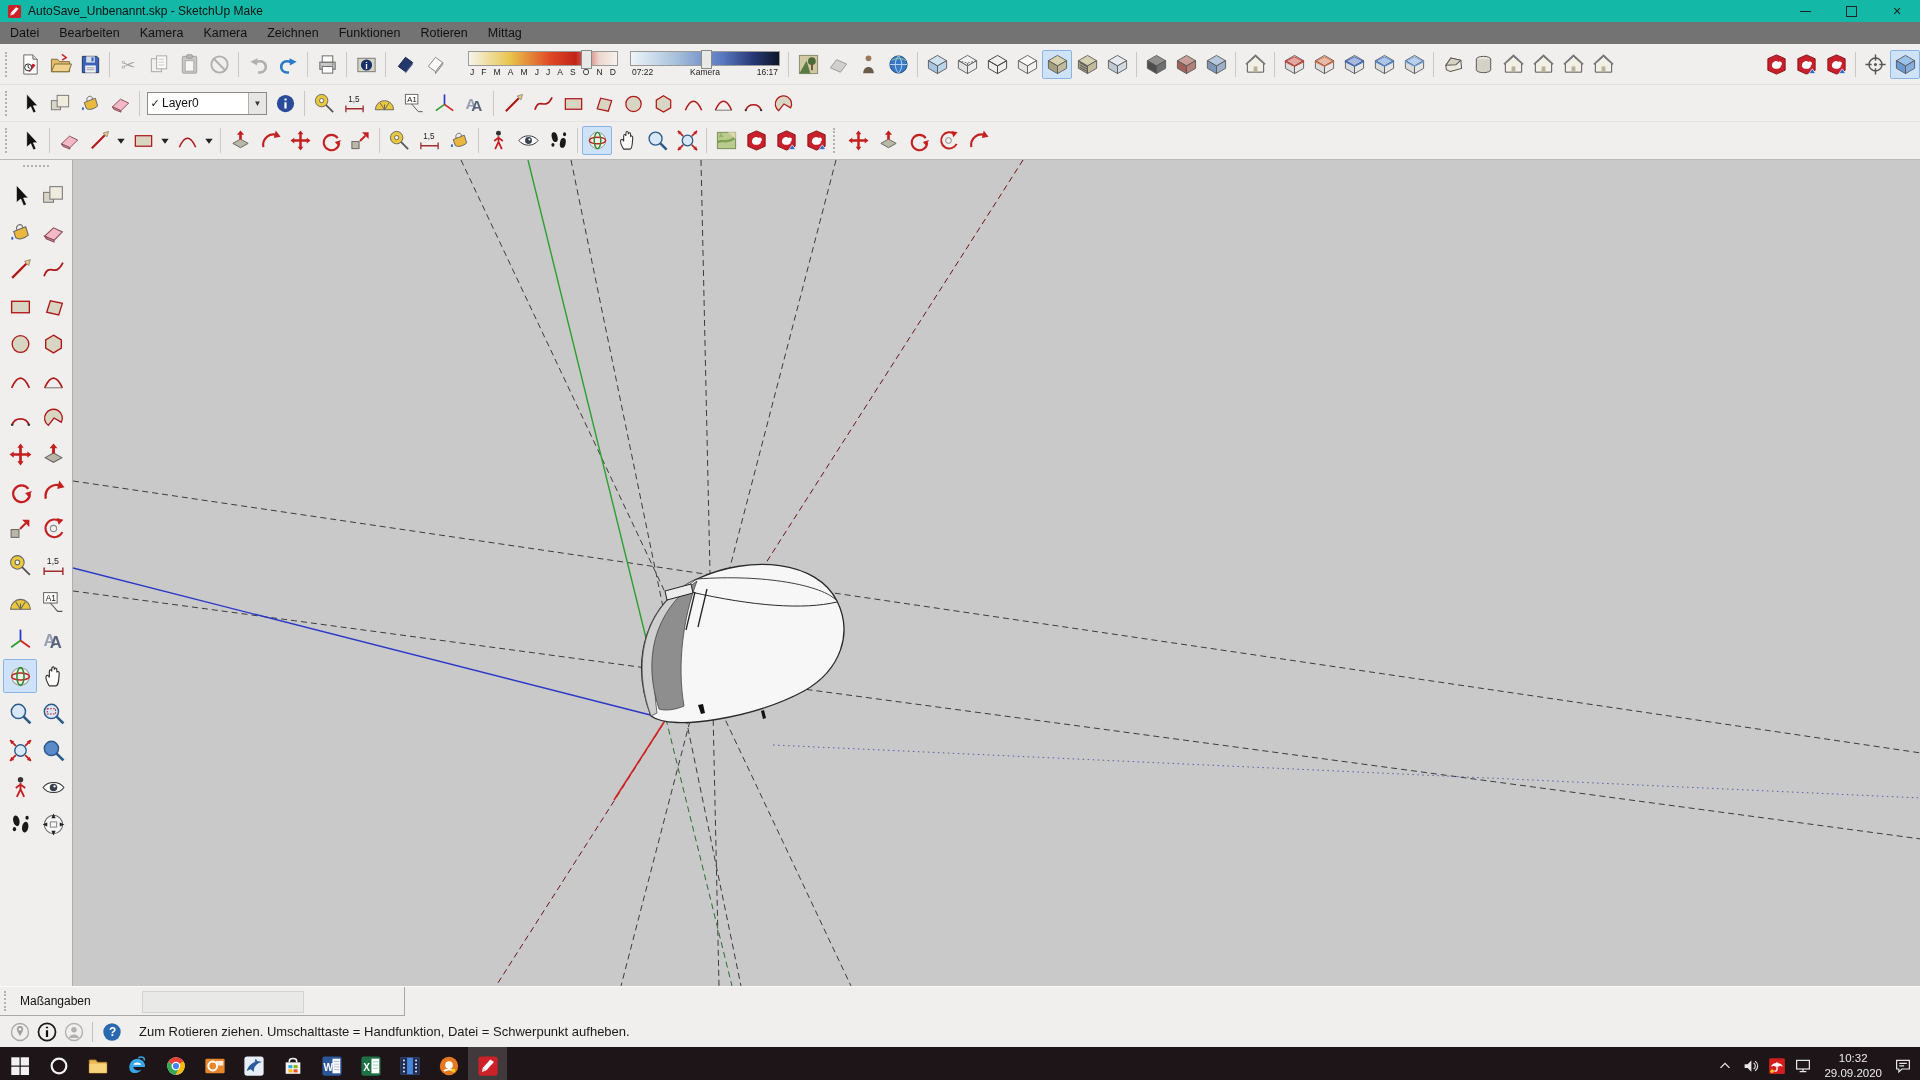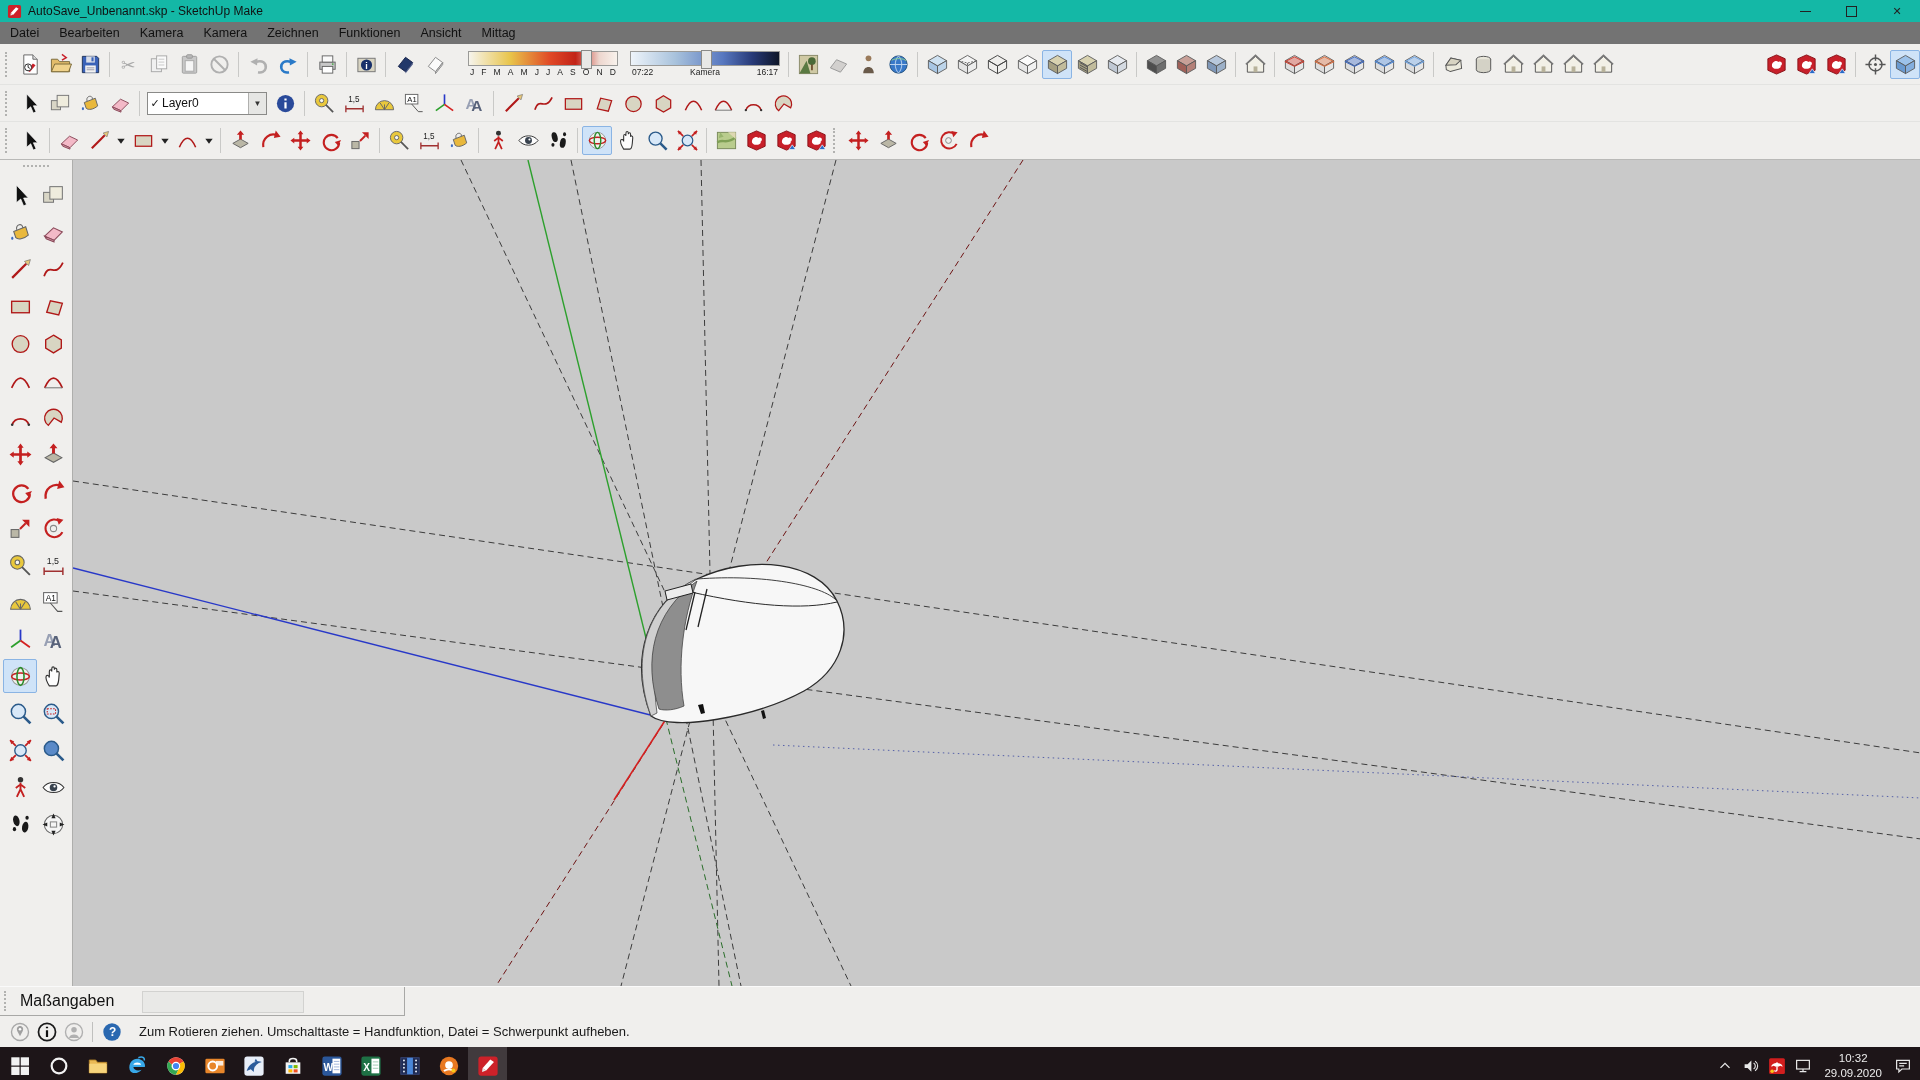--- a/index.html
+++ b/index.html
@@ -53,21 +53,21 @@
   .palette-grid{display:grid;grid-template-columns:33px 33px;justify-content:center;row-gap:3px}
   .ptile{width:32px;height:32px;display:flex;align-items:center;justify-content:center;border:1px solid transparent;border-radius:2px}
   .ptile svg{width:25px;height:25px;display:block}
   .ptile.hl{background:#cfe3f8;border-color:#8ab4e4}
   #viewport{flex:1;position:relative;background:#c9c9c9;overflow:hidden}
   #scene{position:absolute;left:0;top:0}
   
   #measure-bar{height:29px;background:#f0efed;position:relative;border-top:1px solid #fafafa}
   #measure-box{position:absolute;left:0;top:0;width:404px;height:28px;border-right:1px solid #a8a8a6;border-bottom:1px solid #a8a8a6;display:flex;align-items:center}
   #measure-box .mhandle{width:4px;height:20px;margin:0 6px 0 4px;border-left:2px dotted #b2b2b0}
-  #measure-label{font-size:16px;color:#111;margin-left:4px}
+  #measure-label{font-size:12px;color:#111;margin-left:4px}
   #measure-field{position:absolute;left:142px;top:4px;width:160px;height:20px;background:#e9e9e7;border:1px solid #d2d2d0}
   #statusbar{height:31px;background:#f0efed;display:flex;align-items:center;font-size:13px;color:#1a1a1a;padding-left:6px}
   #statusbar .sicon{width:27px;height:27px;display:flex;align-items:center;justify-content:center}
   #statusbar .sicon svg{width:22px;height:22px}
   #statusbar .ssep{width:1px;height:20px;background:#c0c0be;margin:0 5px}
   #status-hint{margin-left:14px}
   
   #taskbar{height:37px;background:#1d1518;display:flex;align-items:center;color:#ececec}
   .task-tile{width:39px;height:37px;position:relative;display:flex;align-items:center;justify-content:center;flex:0 0 auto}
   .task-tile svg{width:22px;height:22px;display:block}
@@ -101,21 +101,21 @@
   </div>
 </div>
 
 <div id="menubar">
     <span class="menu-item">Datei</span>
     <span class="menu-item">Bearbeiten</span>
     <span class="menu-item">Kamera</span>
     <span class="menu-item">Kamera</span>
     <span class="menu-item">Zeichnen</span>
     <span class="menu-item">Funktionen</span>
-    <span class="menu-item">Ansicht</span>
+    <span class="menu-item">Rotieren</span>
     <span class="menu-item">Mittag</span>
   </div>
 
 <div id="row1" class="toolbar">
     <span class="handle"></span>
     <span class="tile">
       <svg viewBox="0 0 24 24" xmlns="http://www.w3.org/2000/svg">
         <path d="M5 2 H14.5 L19 6.5 V22 H5 Z" fill="#fefefe" stroke="#666"></path>
         <path d="M14.5 2 V6.5 H19" fill="#e0e0e0" stroke="#666"></path>
         <path d="M8.5 18 L14.5 11 L17.3 12.8 L11.3 19.8 Z" fill="#c8202a"></path>

